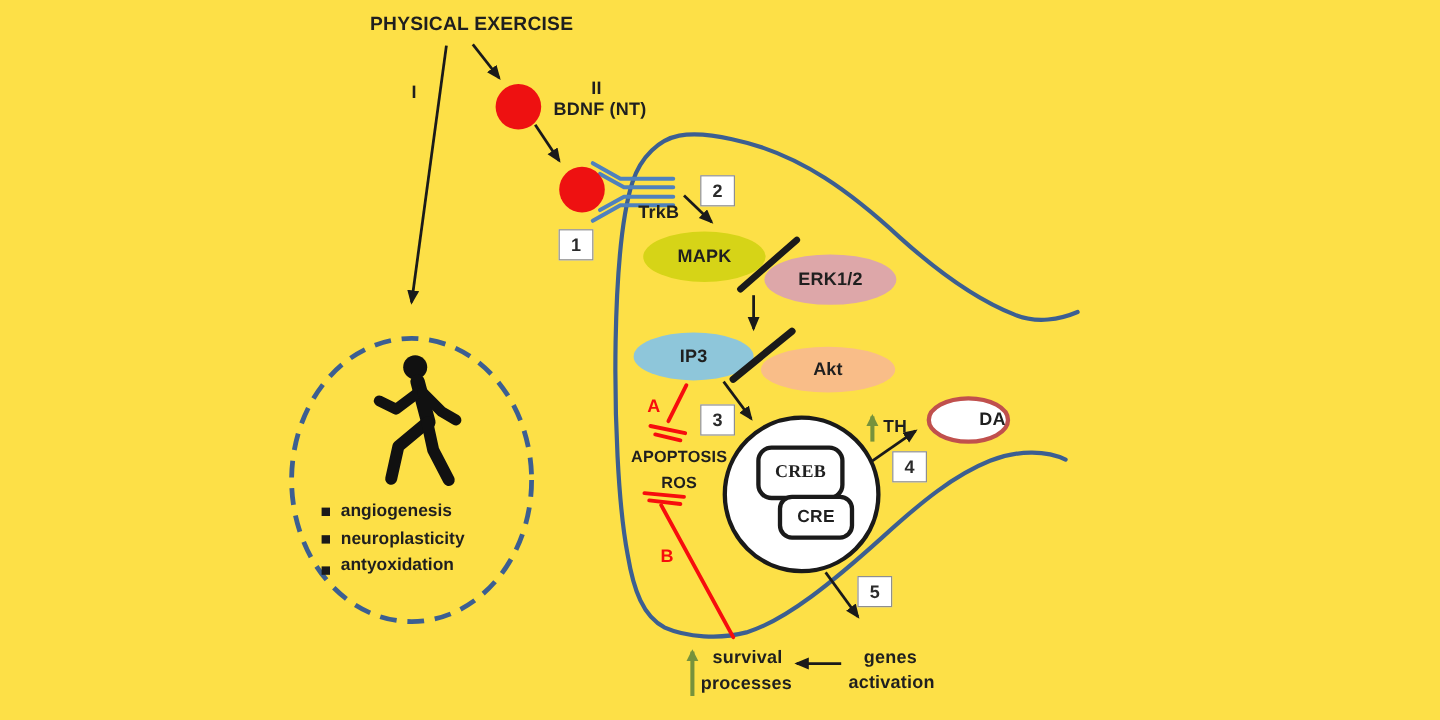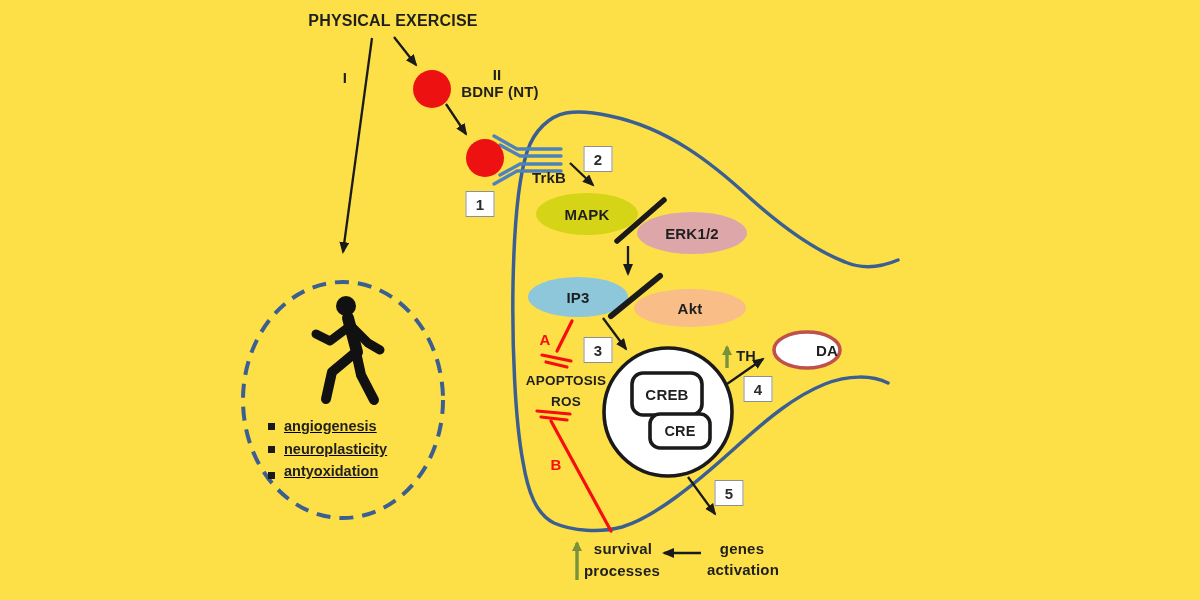--- a/index.html
+++ b/index.html
@@ -17,21 +17,20 @@
   .lbl.red{color:var(--c-inhibit,#ef1515);}
   .stepbox{
     position:absolute;transform:translate(-50%,-50%);
     width:27px;height:24px;background:#ffffff;border:1.5px solid #8f8f8f;
     display:flex;align-items:center;justify-content:center;
     font-weight:bold;font-size:15px;color:#2b2b2b;
   }
   .benefit{
     position:absolute;display:flex;align-items:center;gap:9px;
     transform:translate(0,-50%);
-    text-decoration:underline;
   }
   .benefit .sq{width:7px;height:7px;background:#1a1a1a;flex:0 0 auto;}
   .benefit .txt{font-weight:bold;font-size:14.5px;color:#1f1f1f;white-space:nowrap;}
 </style>
 </head>
 <body>
 
 <div id="stage">
 
   <svg id="diagram-svg" width="1200" height="600" viewBox="0 0 1200 600">
@@ -121,21 +120,21 @@
 
   <div class="lbl" style="left:345px;top:77px;">I</div>
   <div class="lbl" style="left:497px;top:74px;">II</div>
   <div class="lbl" style="left:500px;top:91px;">BDNF (NT)</div>
   <div class="lbl" style="left:549px;top:177px;">TrkB</div>
 
   <div class="lbl" style="left:587px;top:214px;">MAPK</div>
   <div class="lbl" style="left:692px;top:233px;">ERK1/2</div>
   <div class="lbl" style="left:578px;top:297px;">IP3</div>
   <div class="lbl" style="left:690px;top:308px;">Akt</div>
-  <div class="lbl" style="left:667px;top:394px;">CREB</div>
+  <div class="lbl" style="left:667px;top:394px;font-family:Liberation Serif, serif;">CREB</div>
   <div class="lbl" style="left:680px;top:431px;font-size:14.5px;">CRE</div>
   <div class="lbl" style="left:746px;top:356px;font-size:14.5px;">TH</div>
   <div class="lbl" style="left:807px;top:350px;margin-left:20px;">DA</div>
 
   <div class="lbl small" style="left:566px;top:381px;">APOPTOSIS</div>
   <div class="lbl small" style="left:566px;top:402px;text-align:right;">ROS</div>
   <div class="lbl red" style="left:545px;top:339px;">A</div>
   <div class="lbl red" style="left:556px;top:464px;">B</div>
 
   <div class="lbl" style="left:623px;top:548px;">survival</div>

